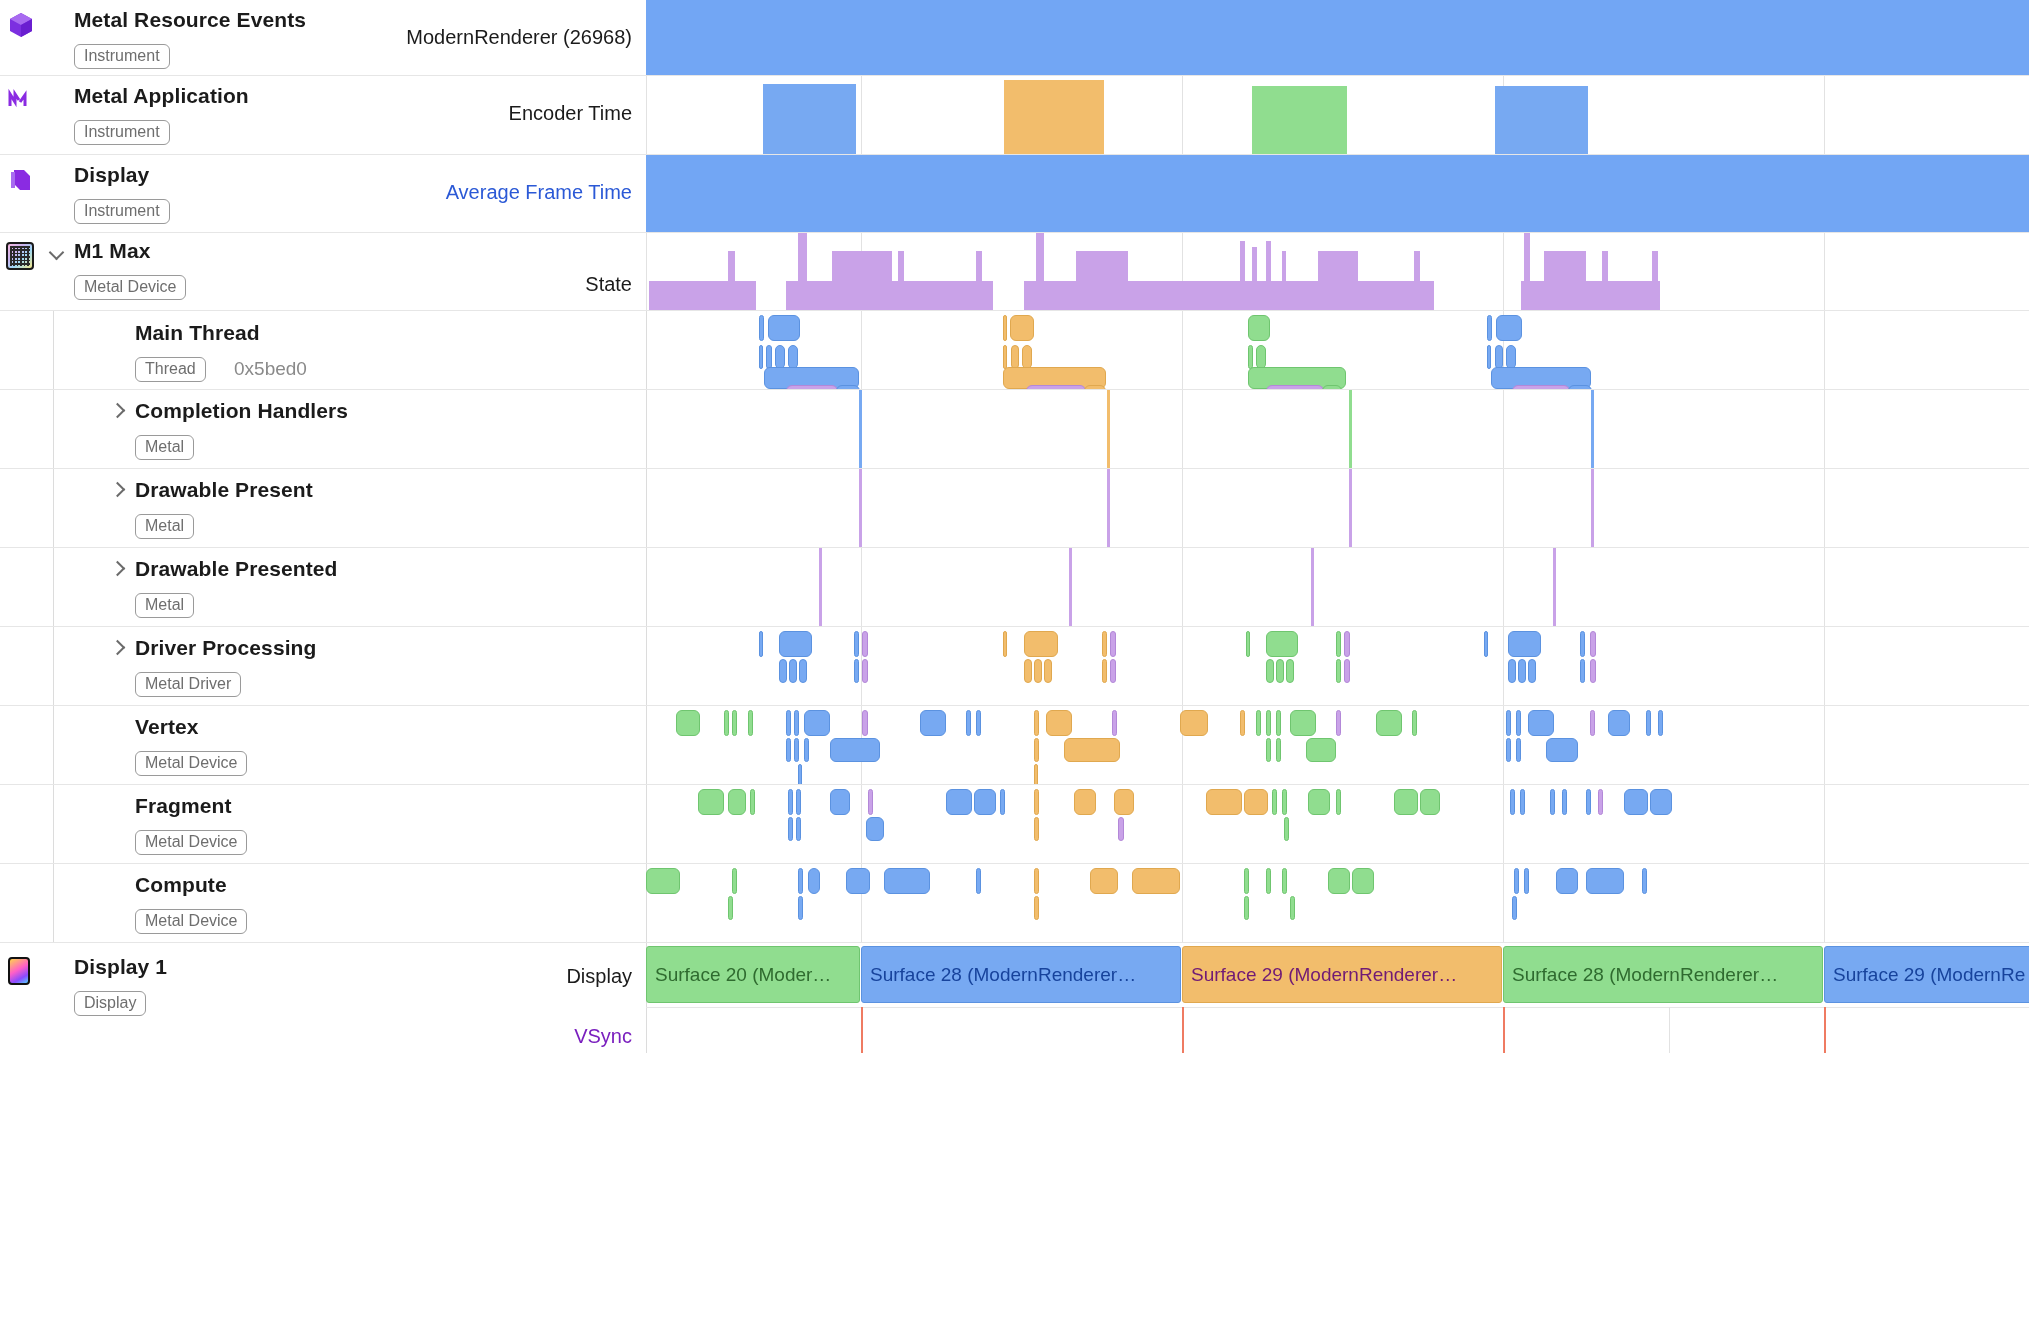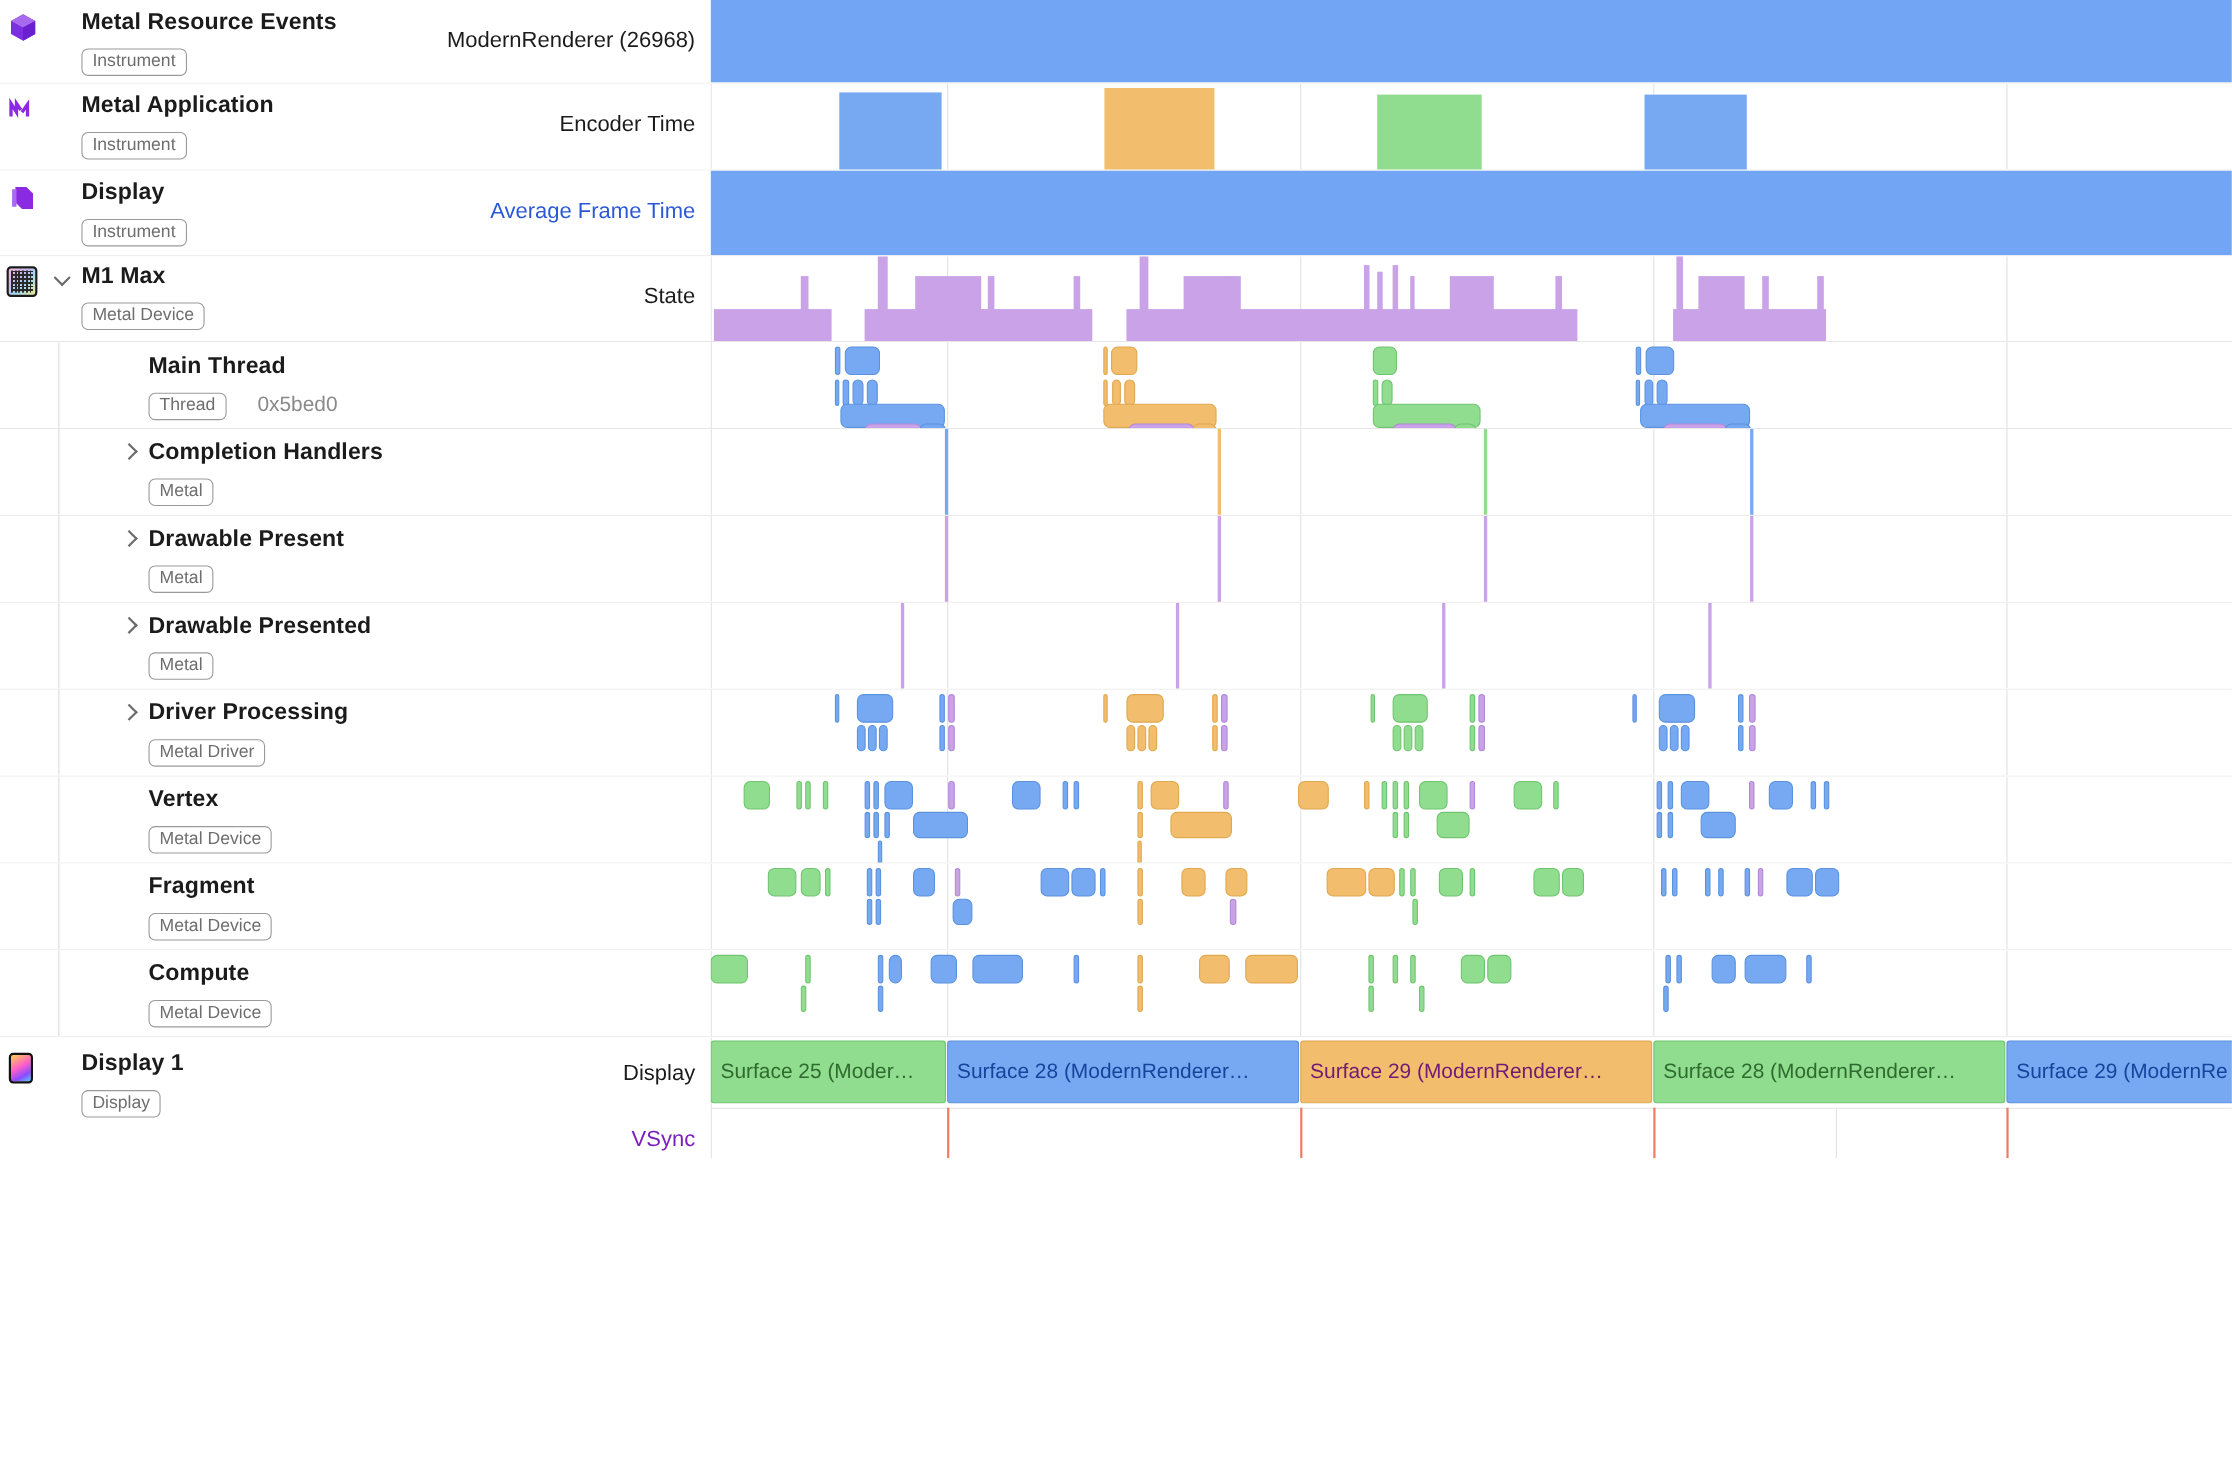--- a/index.html
+++ b/index.html
@@ -134,21 +134,21 @@
   <div class="row" style="height:78px">
     <div class="sidebar">
       <div class="icon-slot" style="top:9px">
         <div class="ic-dev-box">
             <div class="ic-dev-grid"></div>
           </div>
       </div>
       <div class="chev down" style="left:50px; top:14px"></div>
       <div class="title" style="left:74px; top:6px">M1 Max</div>
       <div class="badge" style="left:74px; top:42px">Metal Device</div>
-      <div class="rlabel" style="top:25px">State</div>
+      <div class="rlabel" style="top:40px">State</div>
     </div>
     <div class="track">
       <div class="gl" style="left:0"></div>
         <div class="gl" style="left:215px"></div>
       <div class="gl" style="left:536px"></div>
         <div class="gl" style="left:857px"></div>
       <div class="gl" style="left:1178px"></div>
 
       <div class="blk sq" style="left:3px;  top:48px;width:107px;height:30px;background:#c9a2e8"></div>
       <div class="blk sq" style="left:140px;top:48px;width:207px;height:30px;background:#c9a2e8"></div>
@@ -500,21 +500,21 @@
       </div>
       <div class="title" style="left:74px; top:12px">Display 1</div>
       <div class="badge" style="left:74px; top:48px">Display</div>
       <div class="rlabel" style="top:22px">Display</div>
       <div class="rlabel vsync" style="top:82px">VSync</div>
     </div>
     <div class="track">
       <div class="tsep" style="left:0"></div>
 
       <div class="surf" style="left:0px;width:214px;background:#90dd8f;border:1px solid #6fc56f">
-        <span style="color:#2f6b2f">Surface 25 (Moder…</span>
+        <span style="color:#2f6b2f">Surface 20 (Moder…</span>
       </div>
       <div class="surf" style="left:215px;width:320px;background:#77a9f2;border:1px solid #5b92e0">
         <span style="color:#17439c">Surface 28 (ModernRenderer…</span>
       </div>
       <div class="surf" style="left:536px;width:320px;background:#f2bd6c;border:1px solid #e0a84f">
         <span style="color:#701a75">Surface 29 (ModernRenderer…</span>
       </div>
       <div class="surf" style="left:857px;width:320px;background:#90dd8f;border:1px solid #6fc56f">
         <span style="color:#2f6b2f">Surface 28 (ModernRenderer…</span>
       </div>

